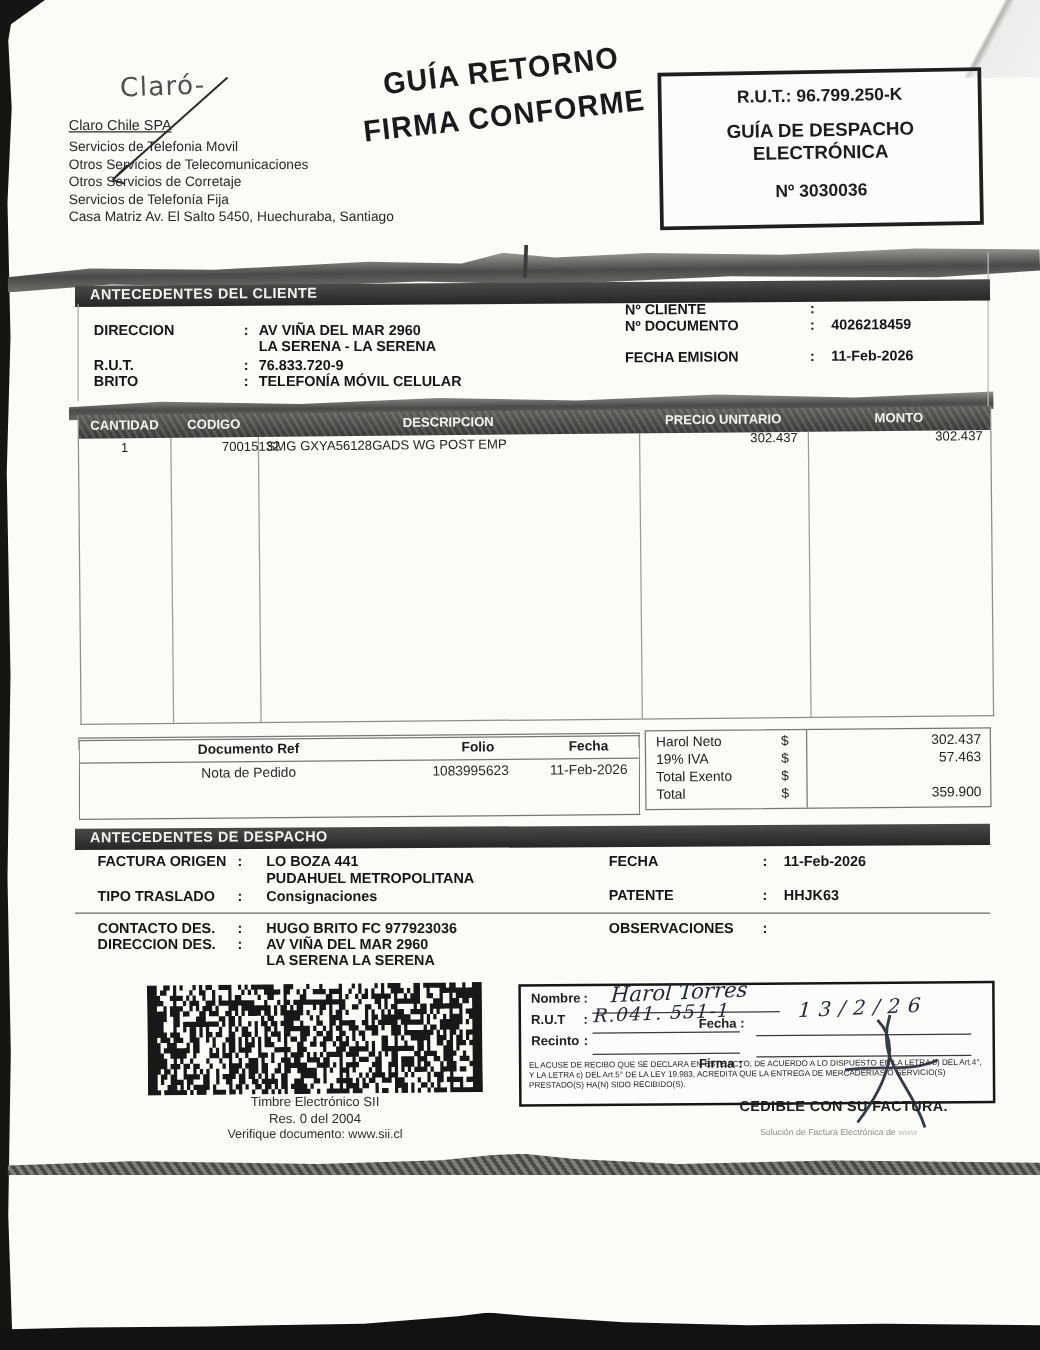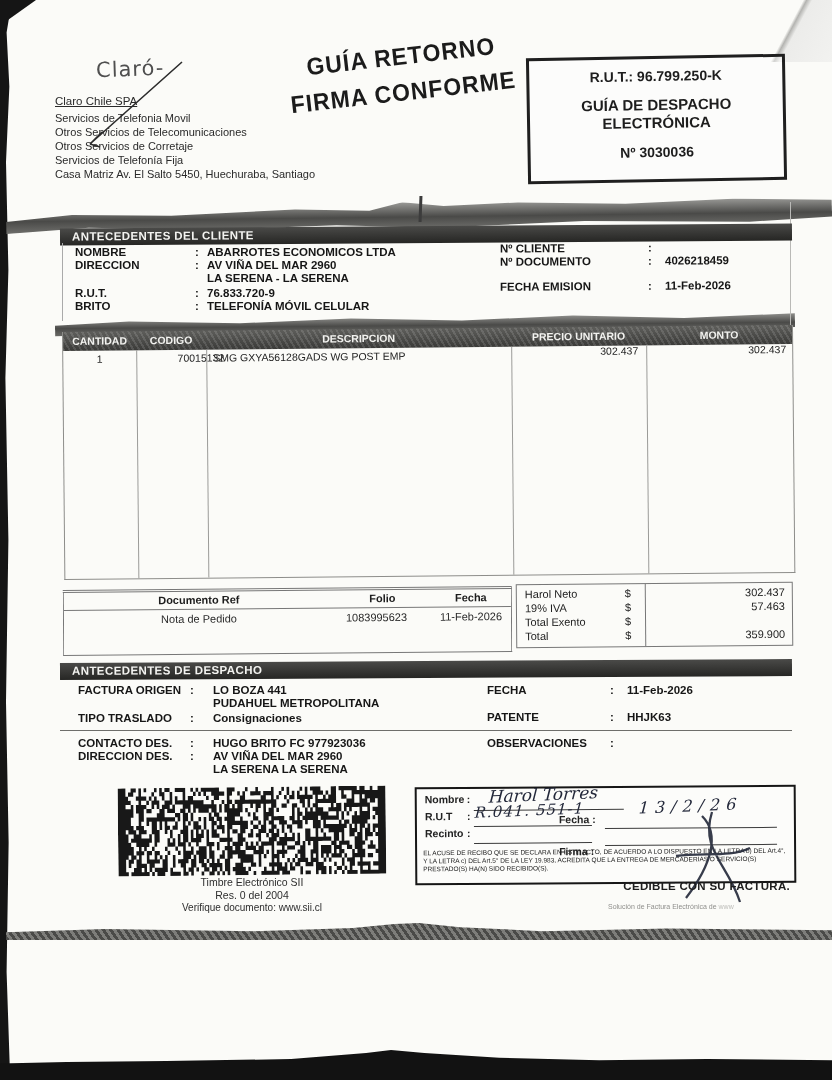--- a/index.html
+++ b/index.html
@@ -82,21 +82,21 @@
   .bc-cap{position:absolute;left:118px;width:268px;text-align:center;font-size:10.5px;color:#2e2e2e;}
   
   .receipt{left:415px;top:786px;width:377px;height:94px;position:absolute;border:2px solid #161616;
     transform:rotate(-.4deg);background:rgba(255,255,255,.3);}
   .rlab{position:absolute;font-size:10.5px;font-weight:600;color:#222;}
   .uline{position:absolute;height:1px;background:#3a3a3a;}
   .hw{position:absolute;font-family:"DejaVu Serif",serif;font-style:italic;color:#23283a;
     transform:rotate(-2deg) skewX(-6deg);white-space:nowrap;}
   .legal{position:absolute;left:6px;top:60px;width:364px;font-size:6.5px;line-height:7.8px;
     color:#222;white-space:normal;font-weight:500;}
-  .cedible{left:560px;top:880px;width:230px;text-align:right;font-size:11.5px;font-weight:700;letter-spacing:.3px;}
+  .cedible{left:560px;top:880px;width:230px;text-align:center;font-size:11.5px;font-weight:700;letter-spacing:.3px;}
   .footer-prov{left:608px;top:903px;font-size:7px;color:#8f8f8c;}
   .footer-faint{color:#bdbdb9;}
 </style>
 </head>
 <body>
 
 <div class="paper">
 
   <div class="abs edge-left"></div>
   <div class="abs corner-tl"></div>
@@ -128,23 +128,20 @@
     <div class="rb1">R.U.T.: 96.799.250-K</div>
     <div class="rb2">
       <div>GUÍA DE DESPACHO</div>
       <div>ELECTRÓNICA</div>
     </div>
     <div class="rb3">Nº 3030036</div>
   </div>
 
   <div class="secbar" style="left:60px;top:226px;width:732px;transform:rotate(-.4deg)">ANTECEDENTES DEL CLIENTE</div>
   <div class="abs" style="left:62px;top:243px;width:1px;height:78px;background:#aaa"></div>
-  <div class="row" style="left:75px;top:246px">
-    <span class="lblL">NOMBRE</span><span class="colon"></span><span>ABARROTES ECONOMICOS LTDA</span>
-  </div>
   <div class="row" style="left:75px;top:259px">
     <span class="lblL">DIRECCION</span><span class="colon"></span><span>AV VIÑA DEL MAR 2960</span>
   </div>
   <div class="row" style="left:207px;top:272px">LA SERENA -  LA SERENA</div>
   <div class="row" style="left:75px;top:287px">
     <span class="lblL">R.U.T.</span><span class="colon"></span><span>76.833.720-9</span>
   </div>
   <div class="row" style="left:75px;top:300px">
     <span class="lblL">BRITO</span><span class="colon"></span><span>TELEFONÍA MÓVIL CELULAR</span>
   </div>

